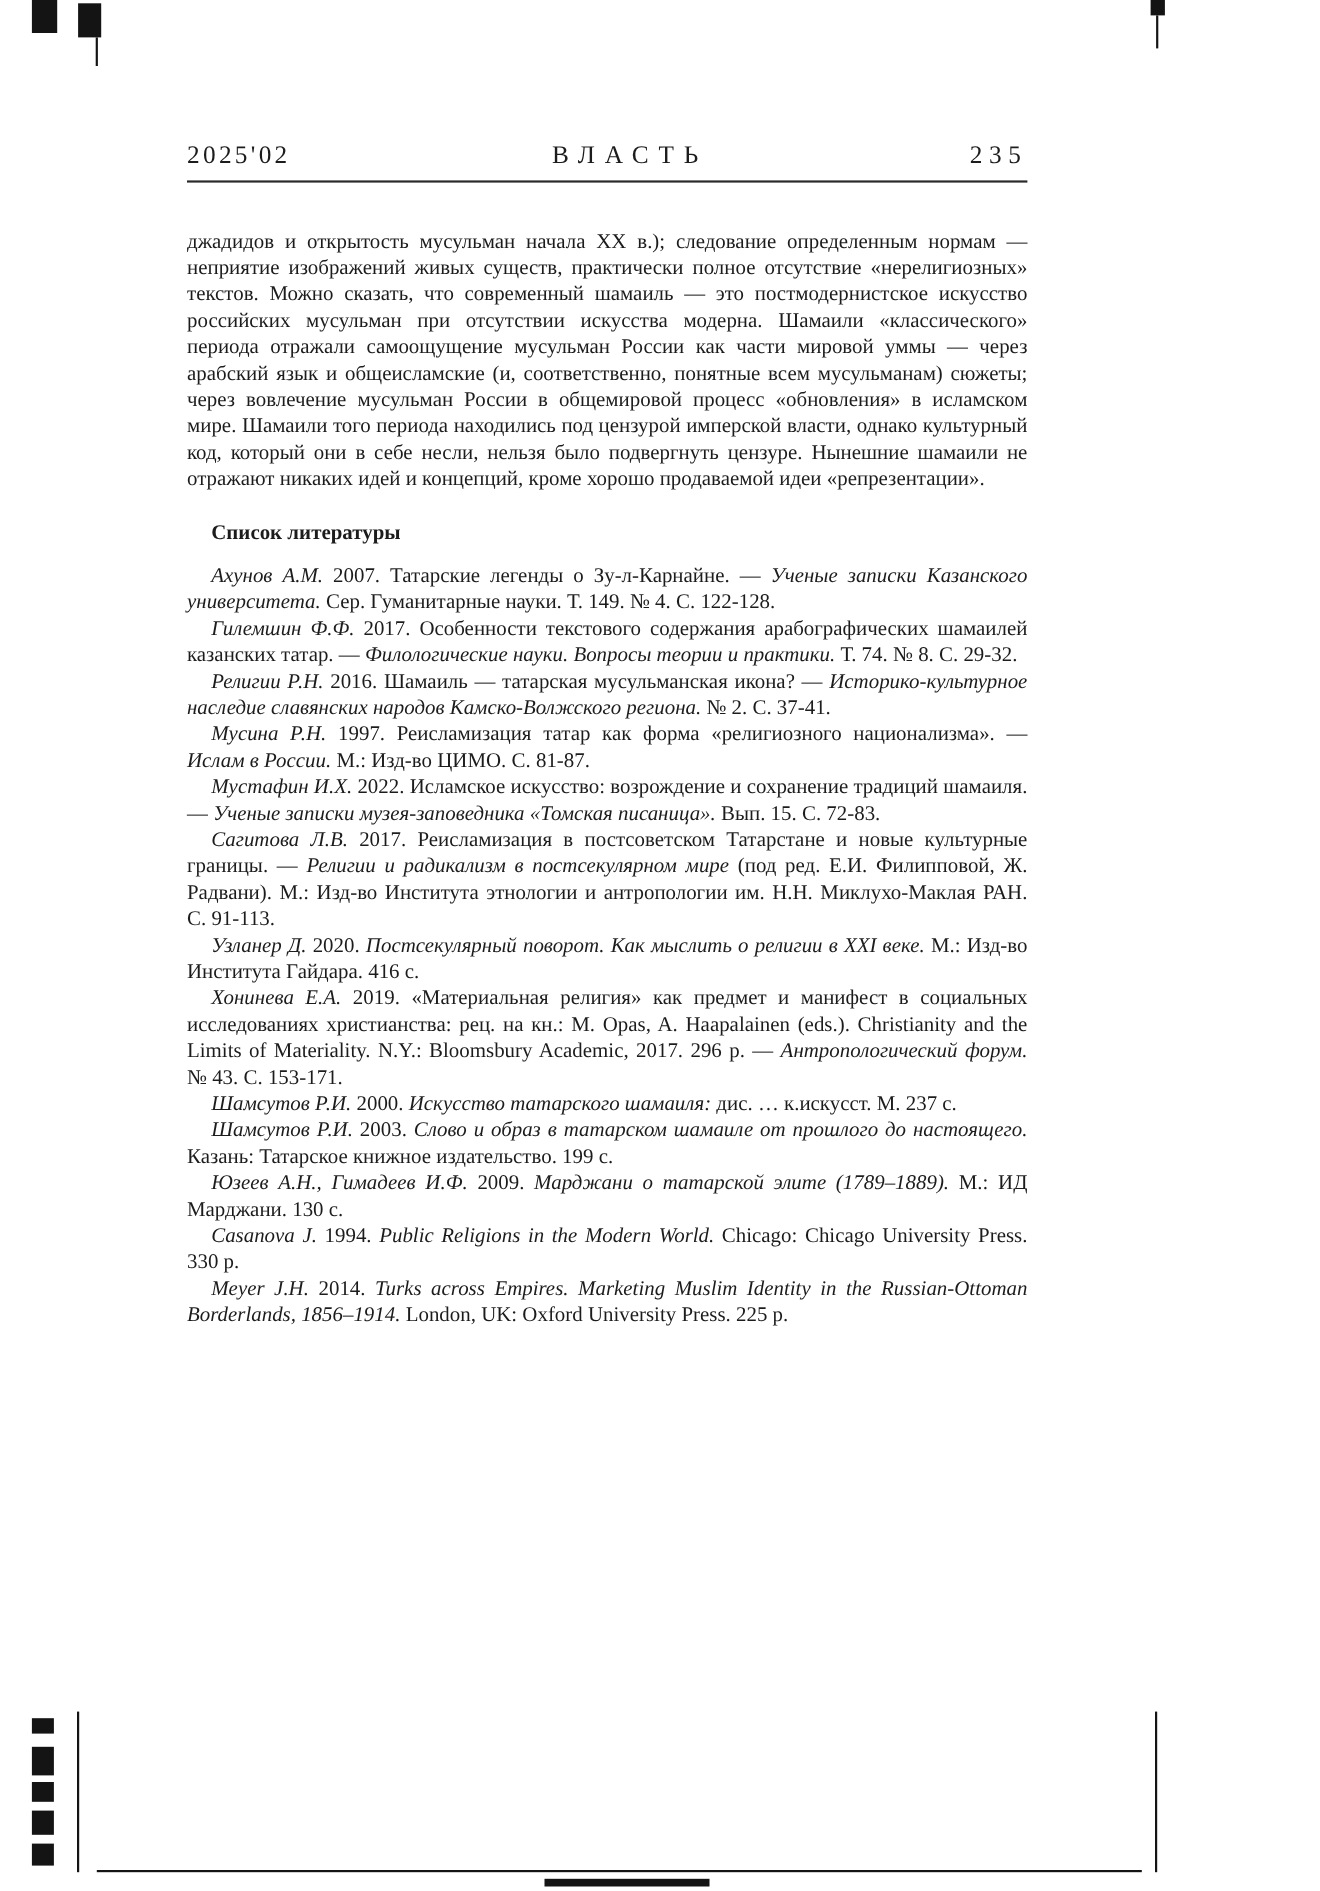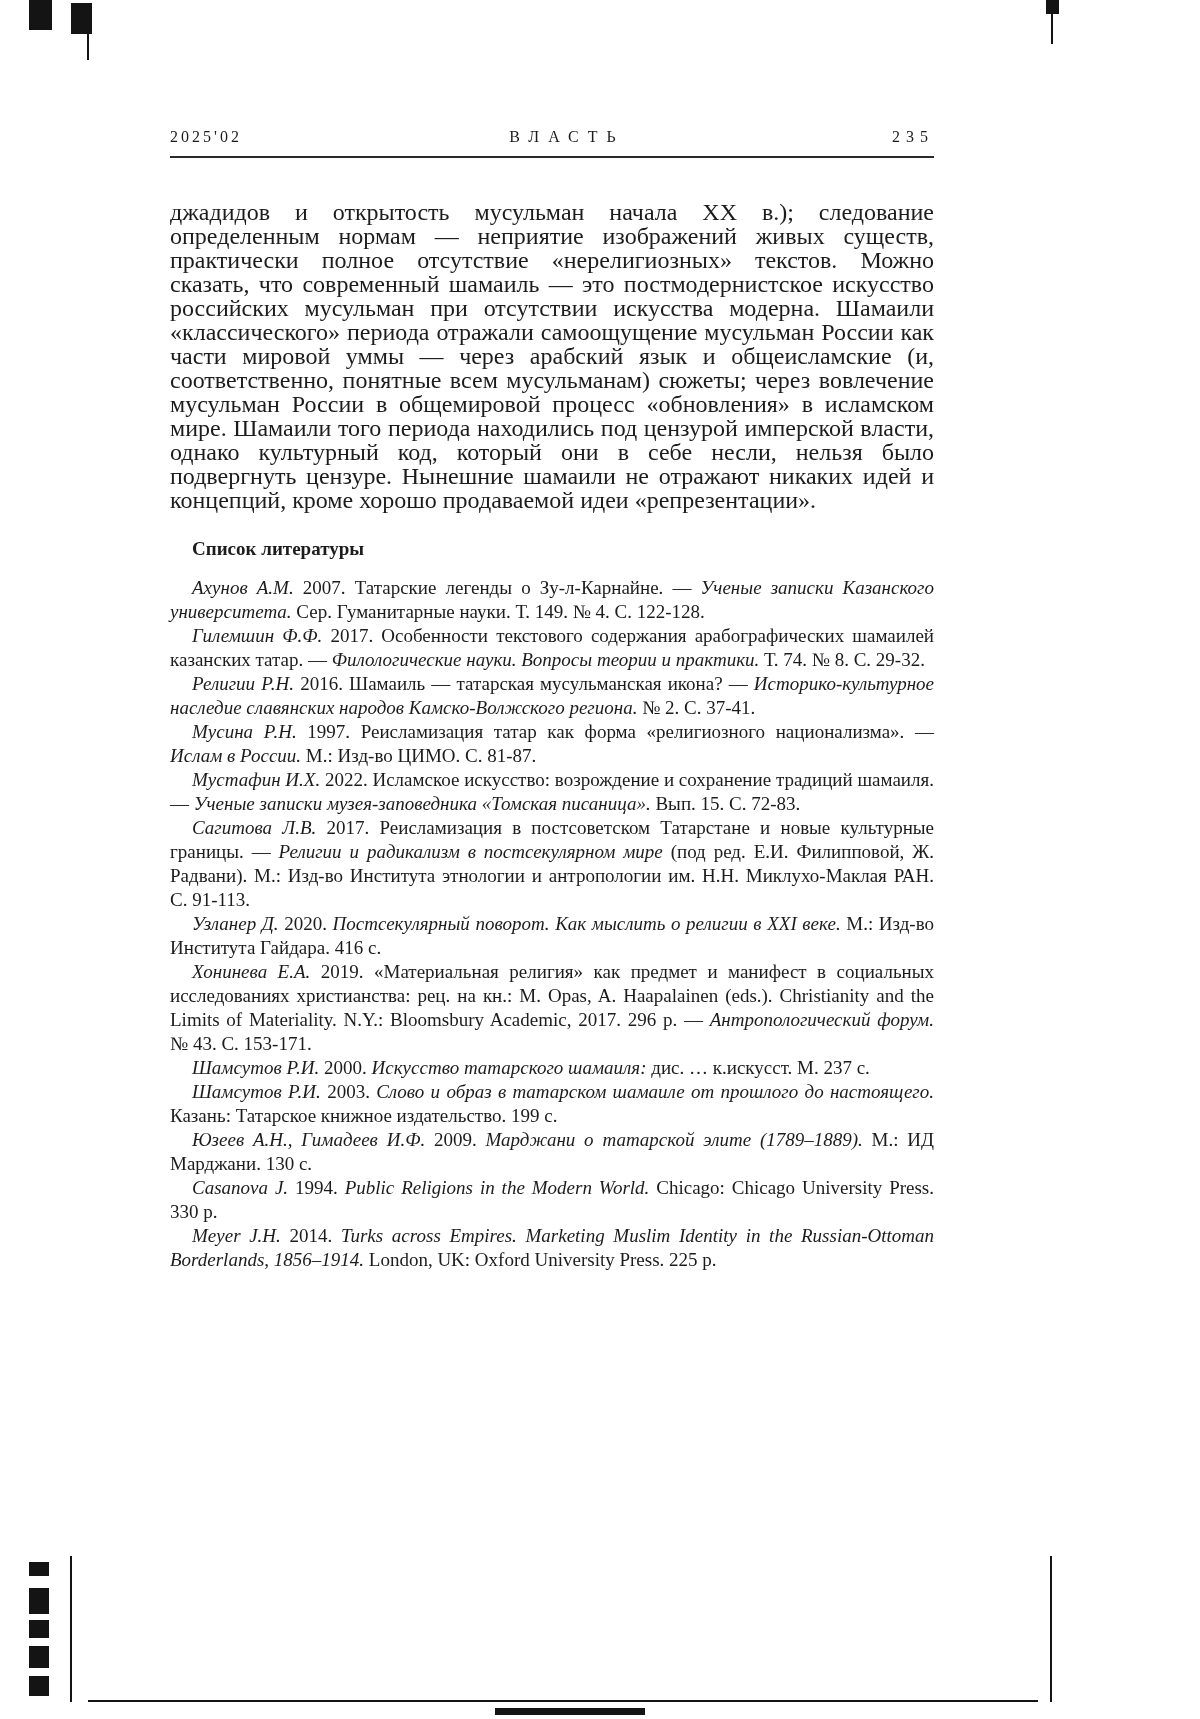--- a/index.html
+++ b/index.html
@@ -14,31 +14,31 @@
   }
   .page-content {
     position: absolute;
     left: 170px; top: 128px;
     width: 764px;
   }
   .running-head {
     display: flex;
     justify-content: space-between;
     align-items: baseline;
-    font-size: 16px;
+    font-size: 23px;
     padding-bottom: 10px;
     border-bottom: 2px solid #2a2a2a;
     gap: 16px;
   }
   .running-head .issue { letter-spacing: 3px; }
   .running-head .journal { letter-spacing: 9px; }
   .running-head .pagenum { letter-spacing: 6px; }
   .body-text {
     margin: 42px 0 0 0;
-    font-size: 24px;
+    font-size: 19px;
     line-height: 24px;
     text-align: justify;
   }
   .refs-heading {
     margin: 26px 0 0 0;
     font-size: 19px;
     font-weight: bold;
     text-indent: 22px;
   }
   .references { margin-top: 16px; }

